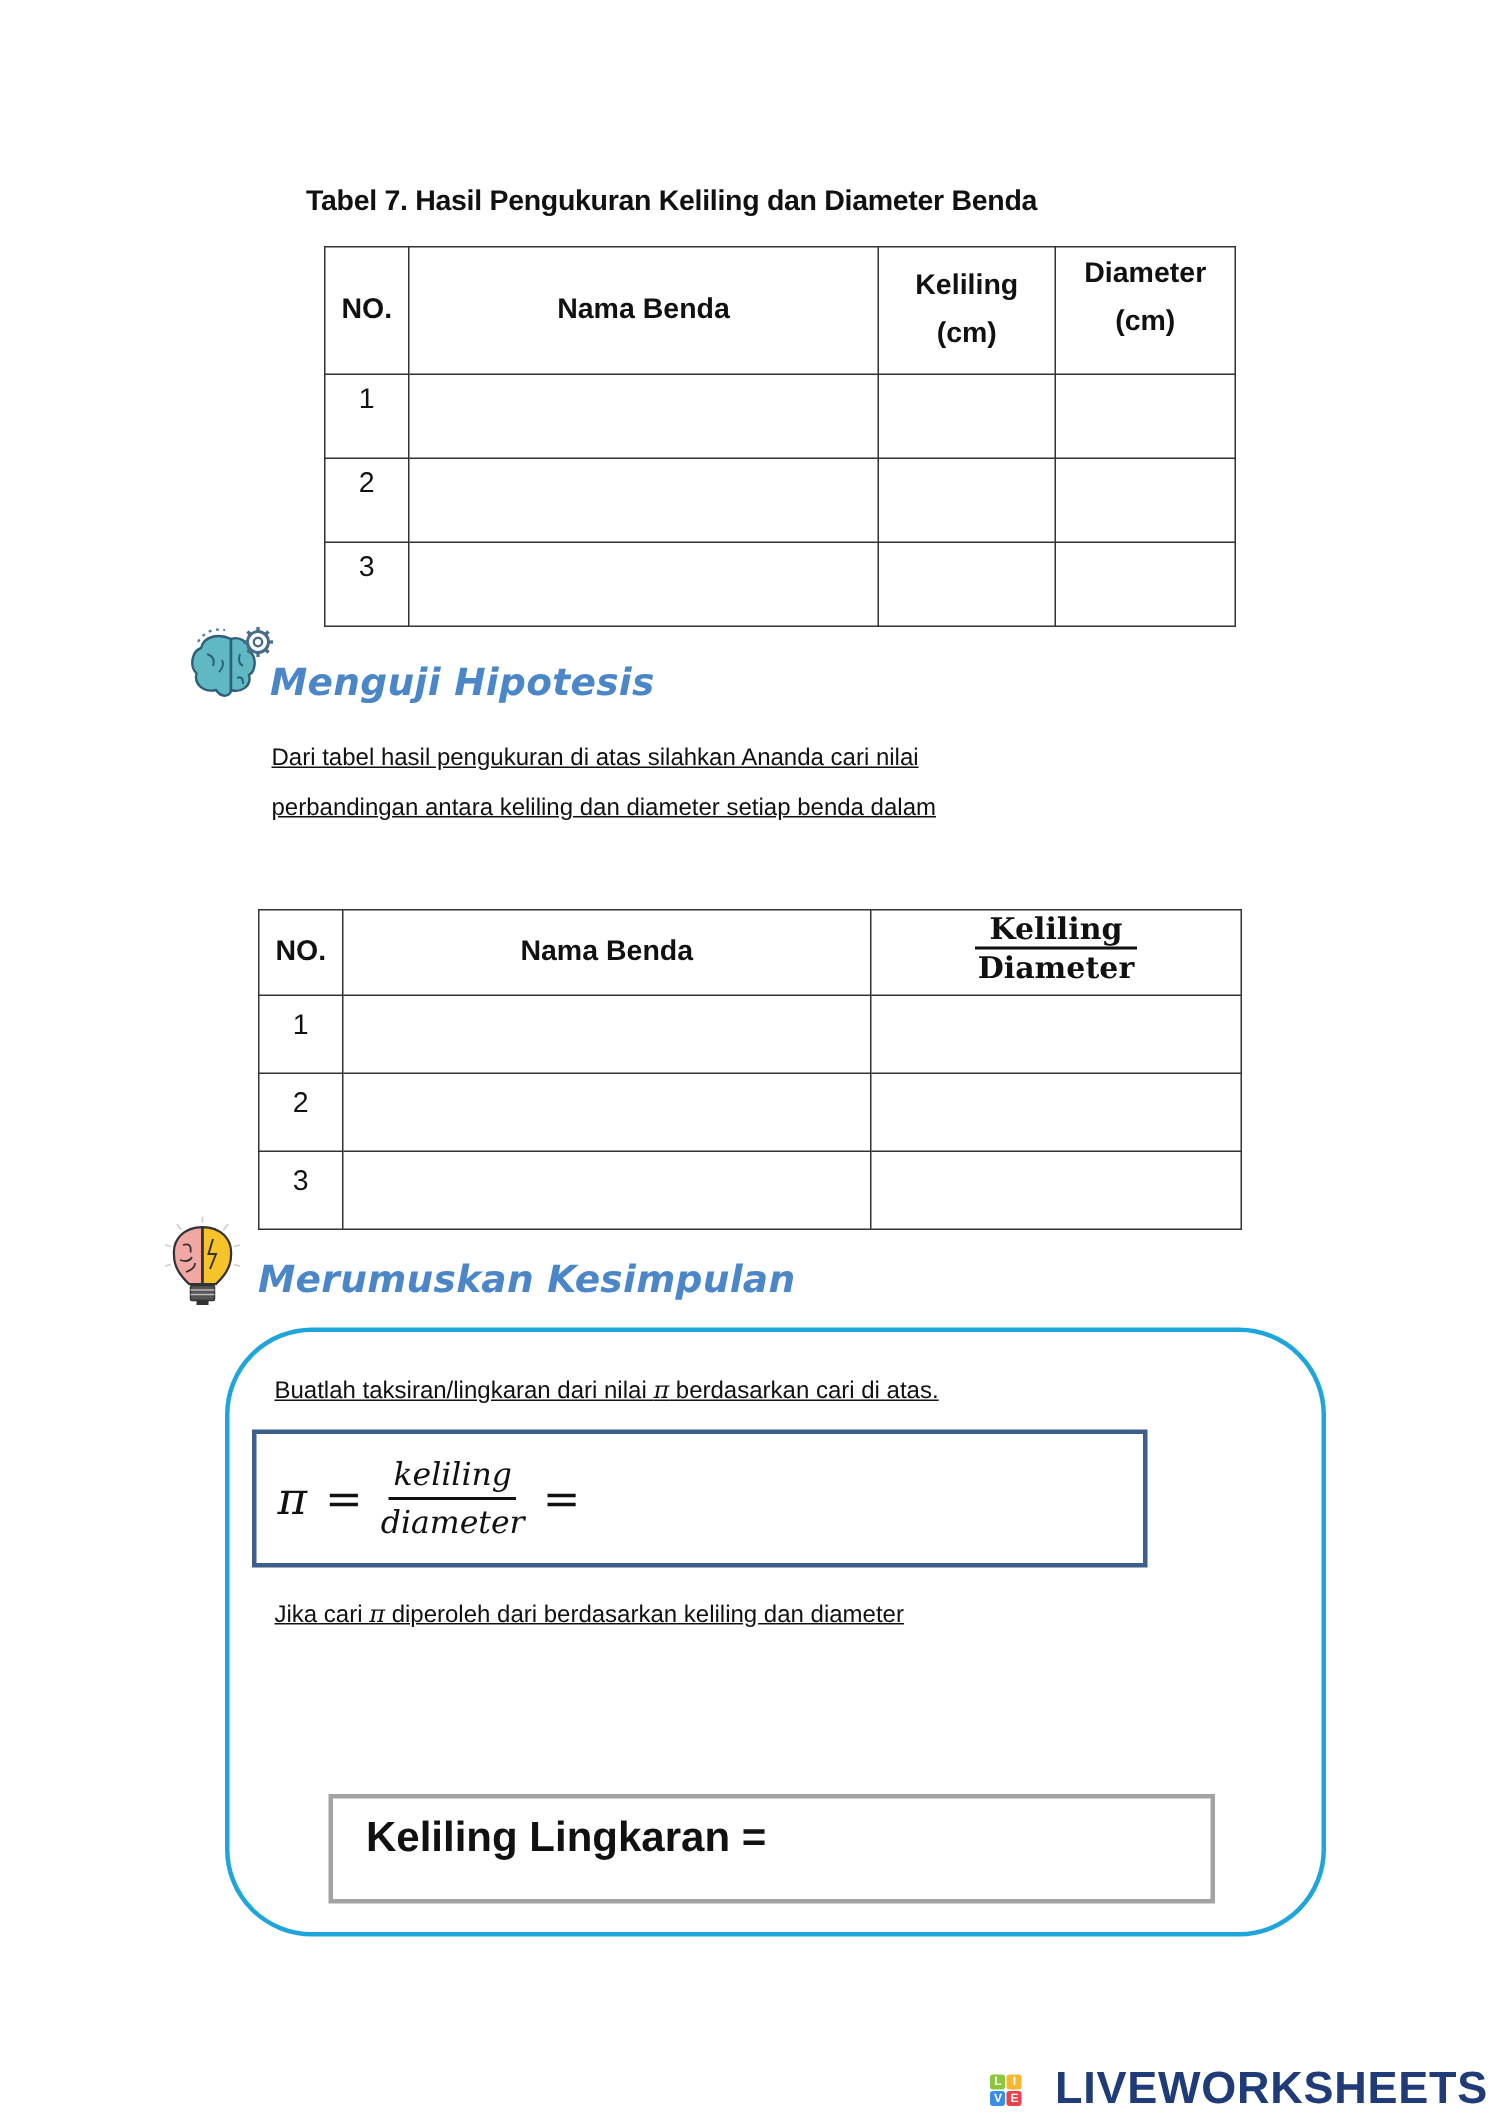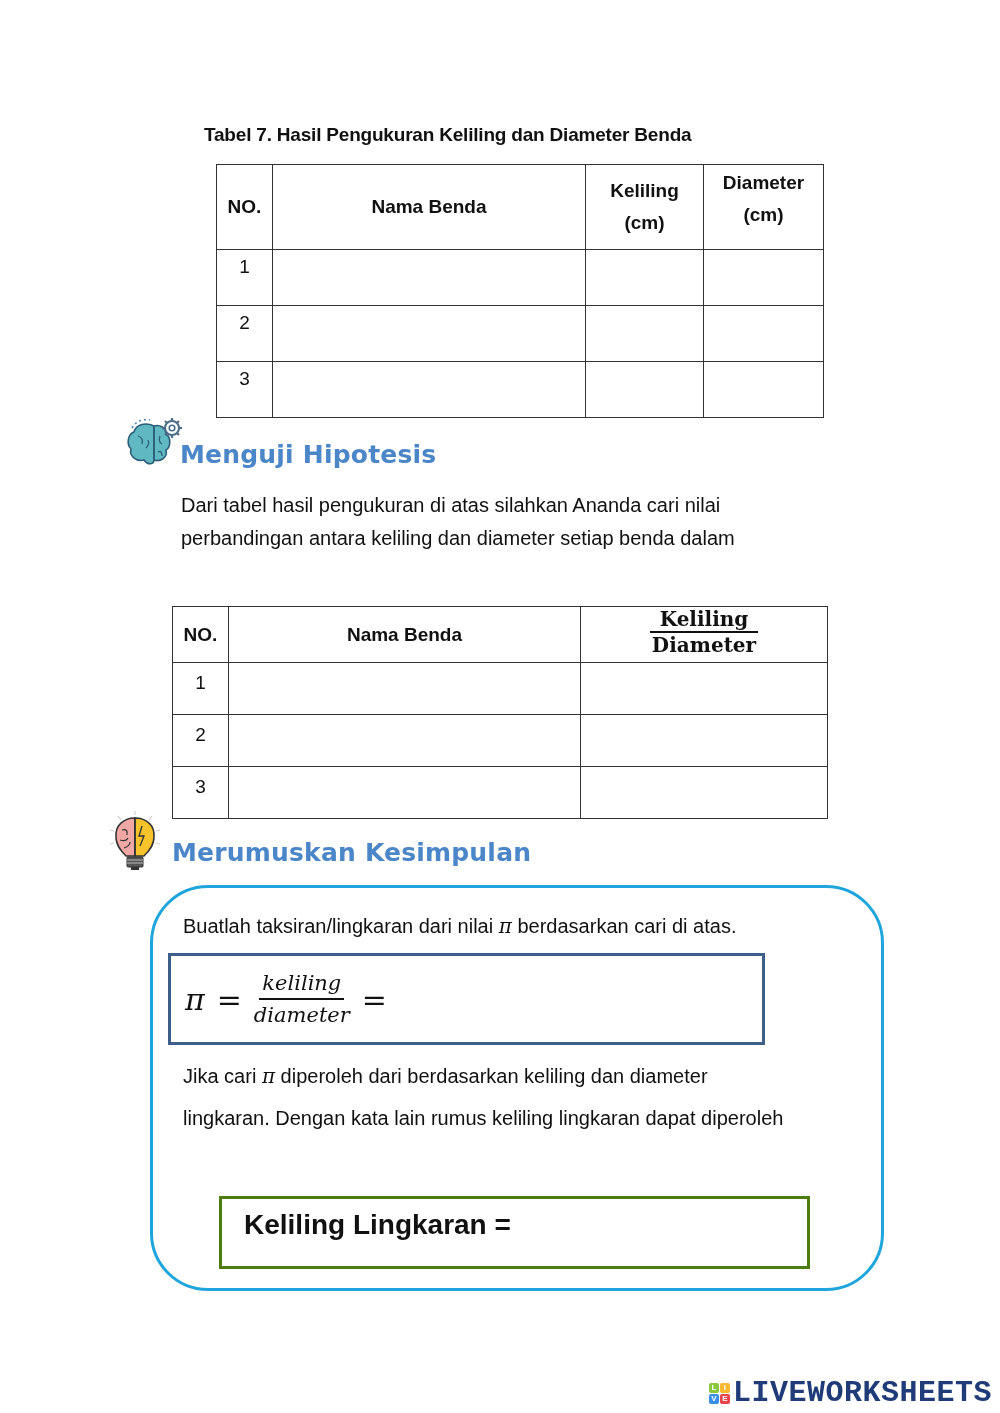--- a/index.html
+++ b/index.html
@@ -19,41 +19,41 @@
 
   #t2 { left: 172px; top: 606px; width: 655px; }
   #t2 th { height: 52px; }
   #t2 td { height: 42px; }
   #t2 td.no { padding-top: 9px; }
 
   .frac { display: inline-block; text-align: center; font-family: "DejaVu Serif", serif; font-weight: bold; font-size: 20px; line-height: 24px; }
   .frac .num { display: block; border-bottom: 2px solid #111; padding: 0 10px; }
   .frac .den { display: block; }
 
-  .section-title { font-weight: bold; color: #4a86c8; font-size: 25px; font-family: "DejaVu Sans", sans-serif; letter-spacing: 0.2px; }
-  .para { font-size: 20px; line-height: 33px; color: #111; }
+  .section-title { font-weight: bold; color: #4a86c8; font-size: 25px; font-family: "DejaVu Sans", sans-serif; letter-spacing: 0.2px; font-style: italic; }
+  .para { font-size: 16px; line-height: 33px; color: #111; text-decoration: underline; }
 
   .icon-brain { left: 124px; top: 414px; width: 62px; height: 58px; }
   .icon-bulb { left: 108px; top: 810px; width: 54px; height: 64px; }
 
   .conclusion-box { left: 150px; top: 885px; width: 728px; height: 400px; border: 3px solid #1ea6dc; border-radius: 58px; }
 
   .pi-box { left: 168px; top: 953px; width: 591px; height: 86px; border: 3px solid #3e5f8a; }
   .formula { font-family: "DejaVu Serif", serif; font-style: italic; font-size: 30px; display: flex; align-items: center; height: 100%; padding-left: 14px; }
   .formula .eq { font-style: normal; margin: 0 12px; font-size: 30px; }
   .formula .ffrac { display: inline-flex; flex-direction: column; align-items: center; font-size: 21px; line-height: 30px; }
   .formula .ffrac .n { border-bottom: 2px solid #111; padding: 0 3px; }
 
-  .kl-box { left: 219px; top: 1196px; width: 585px; height: 67px; border: 3px solid #4d7c0f; }
+  .kl-box { left: 219px; top: 1196px; width: 585px; height: 67px; border: 3px solid #a3a3a3; }
   .kl-text { position: absolute; left: 22px; top: 10px; font-size: 28px; font-weight: bold; }
 
   .brand { right: 8px; top: 1376px; display: flex; align-items: center; }
   .brand-grid { display: grid; grid-template-columns: 10px 10px; grid-template-rows: 10px 10px; gap: 1px; margin-right: 3px; }
   .brand-grid span { display: flex; align-items: center; justify-content: center; font-size: 8px; font-weight: bold; color: #fff; border-radius: 2px; }
-  .brand-text { font-size: 30px; font-weight: bold; color: #1f3c78; letter-spacing: 0.5px; font-family: Liberation Mono, monospace; }
+  .brand-text { font-size: 30px; font-weight: bold; color: #1f3c78; letter-spacing: 0.5px; font-family: Liberation Sans, sans-serif; margin-left: 19px; }
 </style>
 </head>
 <body>
 
 <div class="abs caption">Tabel 7. Hasil Pengukuran Keliling dan Diameter Benda</div>
 
 <table id="t1">
   <colgroup>
       <col style="width:56px">
       <col style="width:313px">
@@ -195,21 +195,20 @@
       <span class="n">keliling</span>
       <span>diameter</span>
     </span>
     <span class="eq">=</span>
     <span></span>
   </div>
 </div>
 
 <div class="abs para" style="left:183px; top:1055px; line-height:42px;">
   <div><span>Jika cari </span><span style="font-family:'DejaVu Serif',serif; font-style:italic;">π</span><span> diperoleh dari berdasarkan keliling dan diameter</span></div>
-  <div>lingkaran. Dengan kata lain rumus keliling lingkaran dapat diperoleh</div>
 </div>
 
 <div class="abs kl-box">
   <span class="kl-text">Keliling Lingkaran =</span>
 </div>
 
 <div class="abs brand">
   <div class="brand-grid">
     <span style="background:#8cc63f">L</span>
     <span style="background:#f7b731">I</span>

